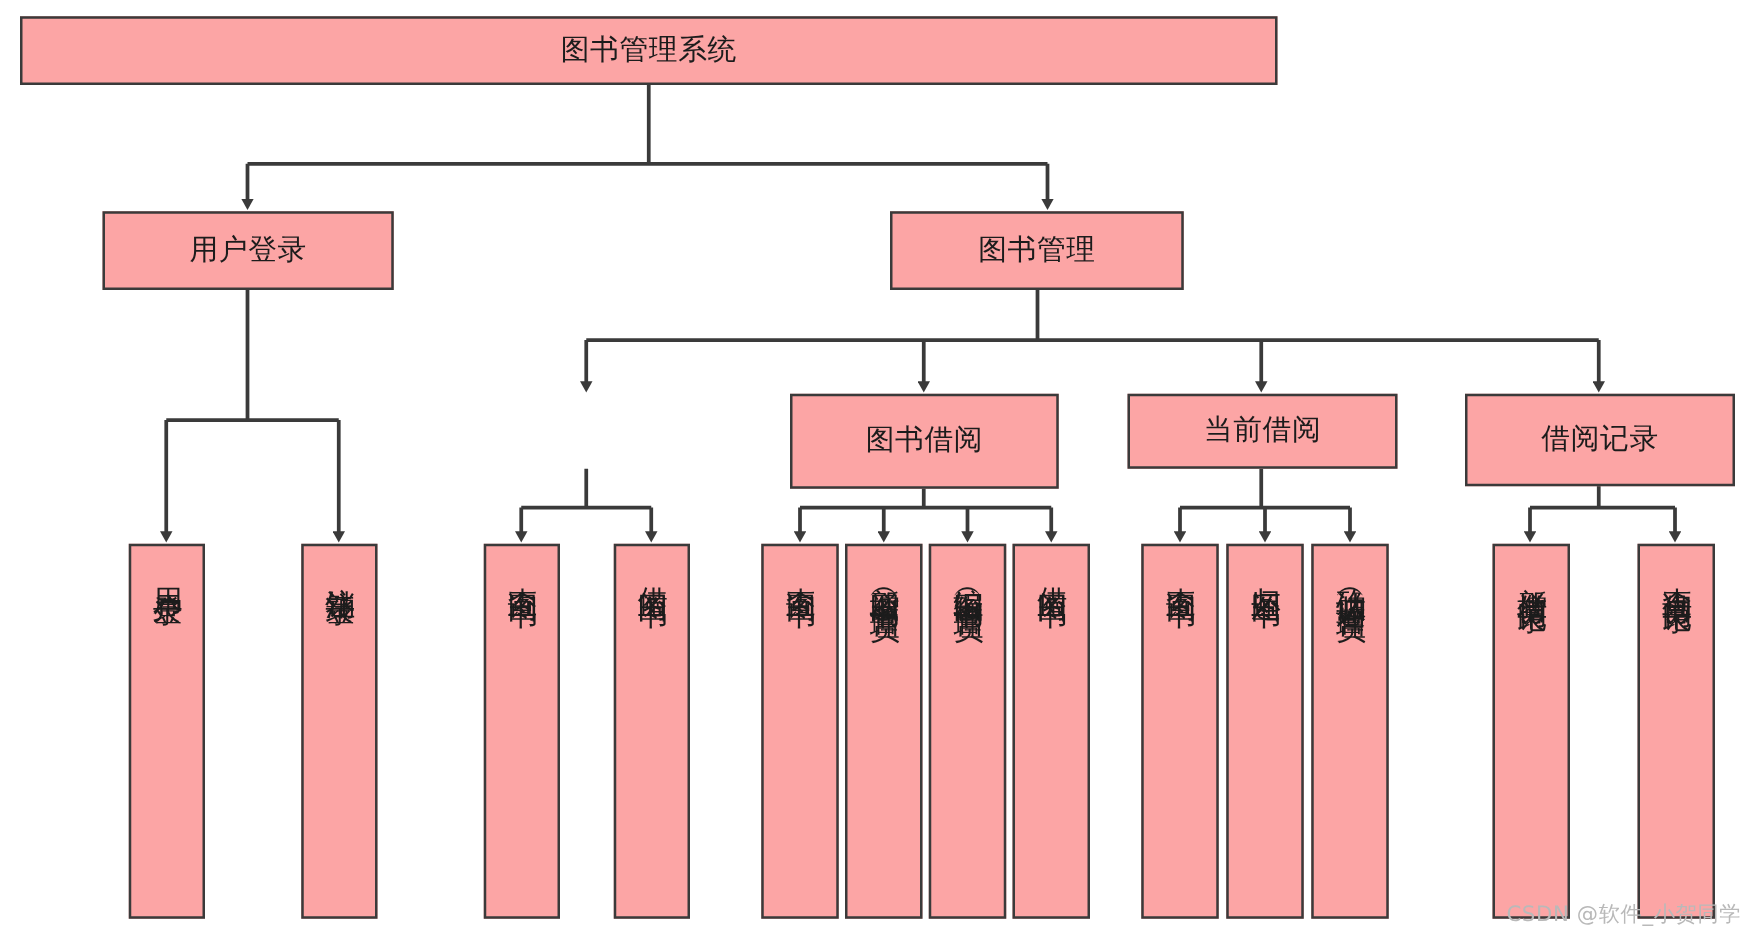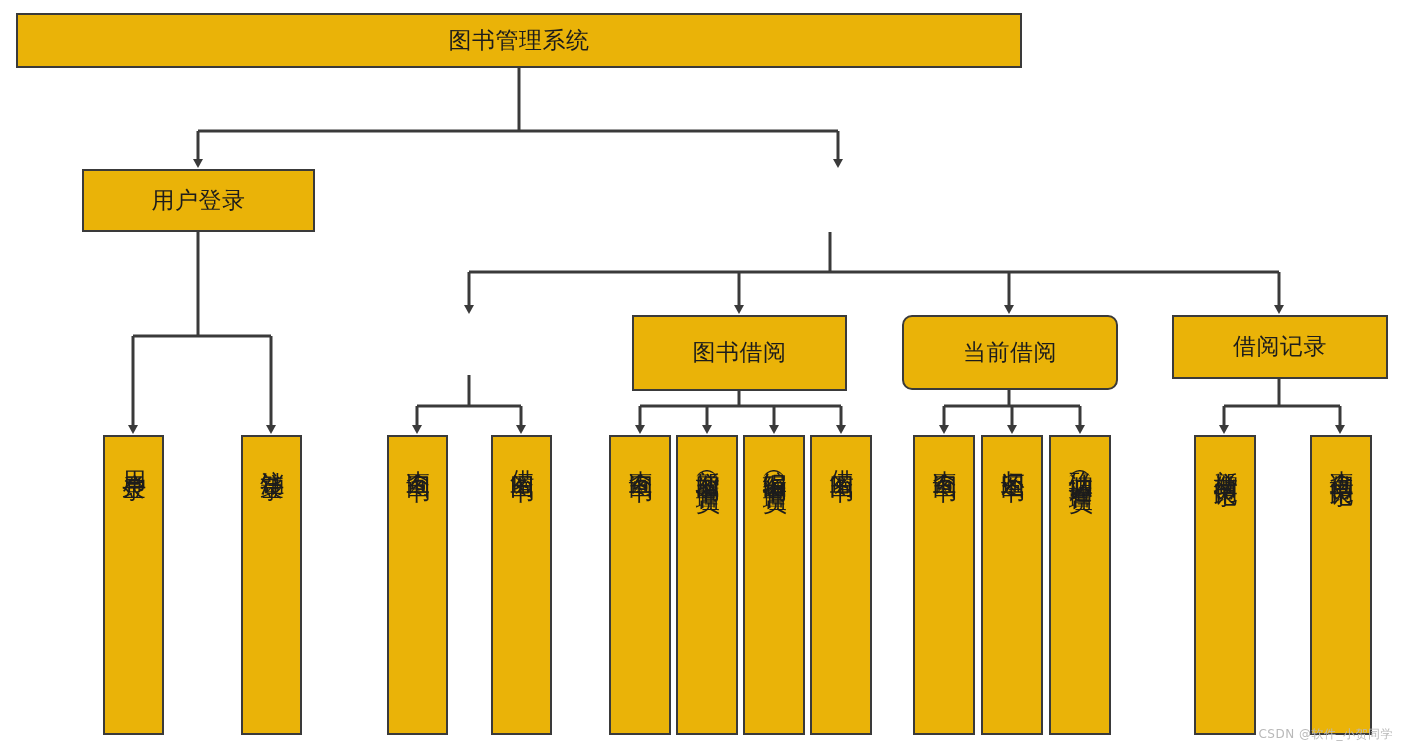--- a/index.html
+++ b/index.html
@@ -22,21 +22,21 @@
     position: absolute;
     left: 0;
     top: 0;
     width: 1405px;
     height: 747px;
     pointer-events: none;
   }
   .node {
     position: absolute;
     box-sizing: border-box;
-    background: #eab308;
+    background: #fca5a5;
     border: 2px solid #3a3a3a;
     display: flex;
     align-items: center;
     justify-content: center;
     text-align: center;
     color: #1c1c1c;
   }
   .node .node-label {
     display: block;
     line-height: 1.18;
@@ -56,21 +56,21 @@
     text-orientation: upright;
     font-size: 24px;
     line-height: 1.06;
     letter-spacing: 3px;
     white-space: nowrap;
   }
   #watermark {
     position: absolute;
     right: 12px;
     bottom: 4px;
-    font-size: 12px;
+    font-size: 17px;
     color: #b9b9b9;
     letter-spacing: 0.5px;
     white-space: nowrap;
   }
 </style>
 </head>
 <body>
 
 <div id="diagram-root">
 
@@ -124,28 +124,31 @@
     </g>
   </svg>
 
   <div class="node node-root" style="left:16px; top:13px; width:1006px; height:55px;">
     <span class="node-label">图书管理系统</span>
   </div>
 
   <div class="node node-l1" style="left:82px; top:169px; width:233px; height:63px;">
     <span class="node-label">用户登录</span>
   </div>
+  <div class="node node-l1" style="left:712px; top:169px; width:235px; height:63px;">
+    <span class="node-label">图书管理</span>
+  </div>
 
   <div class="node node-l2" style="left:632px; top:315px; width:215px; height:76px;">
     <span class="node-label">图书借阅</span>
   </div>
-  <div class="node node-l2" style="left:902px; top:315px; width:216px; height:75px;border-radius:10px;">
+  <div class="node node-l2" style="left:902px; top:315px; width:216px; height:60px;">
     <span class="node-label">当前借阅</span>
   </div>
-  <div class="node node-l2" style="left:1172px; top:315px; width:216px; height:64px;">
+  <div class="node node-l2" style="left:1172px; top:315px; width:216px; height:74px;">
     <span class="node-label">借阅记录</span>
   </div>
 
   <div class="node node-leaf" style="left:103px; top:435px; width:61px; height:300px;">
     <span class="node-label">用户登录</span>
   </div>
   <div class="node node-leaf" style="left:241px; top:435px; width:61px; height:300px;">
     <span class="node-label">注销登录</span>
   </div>
 

